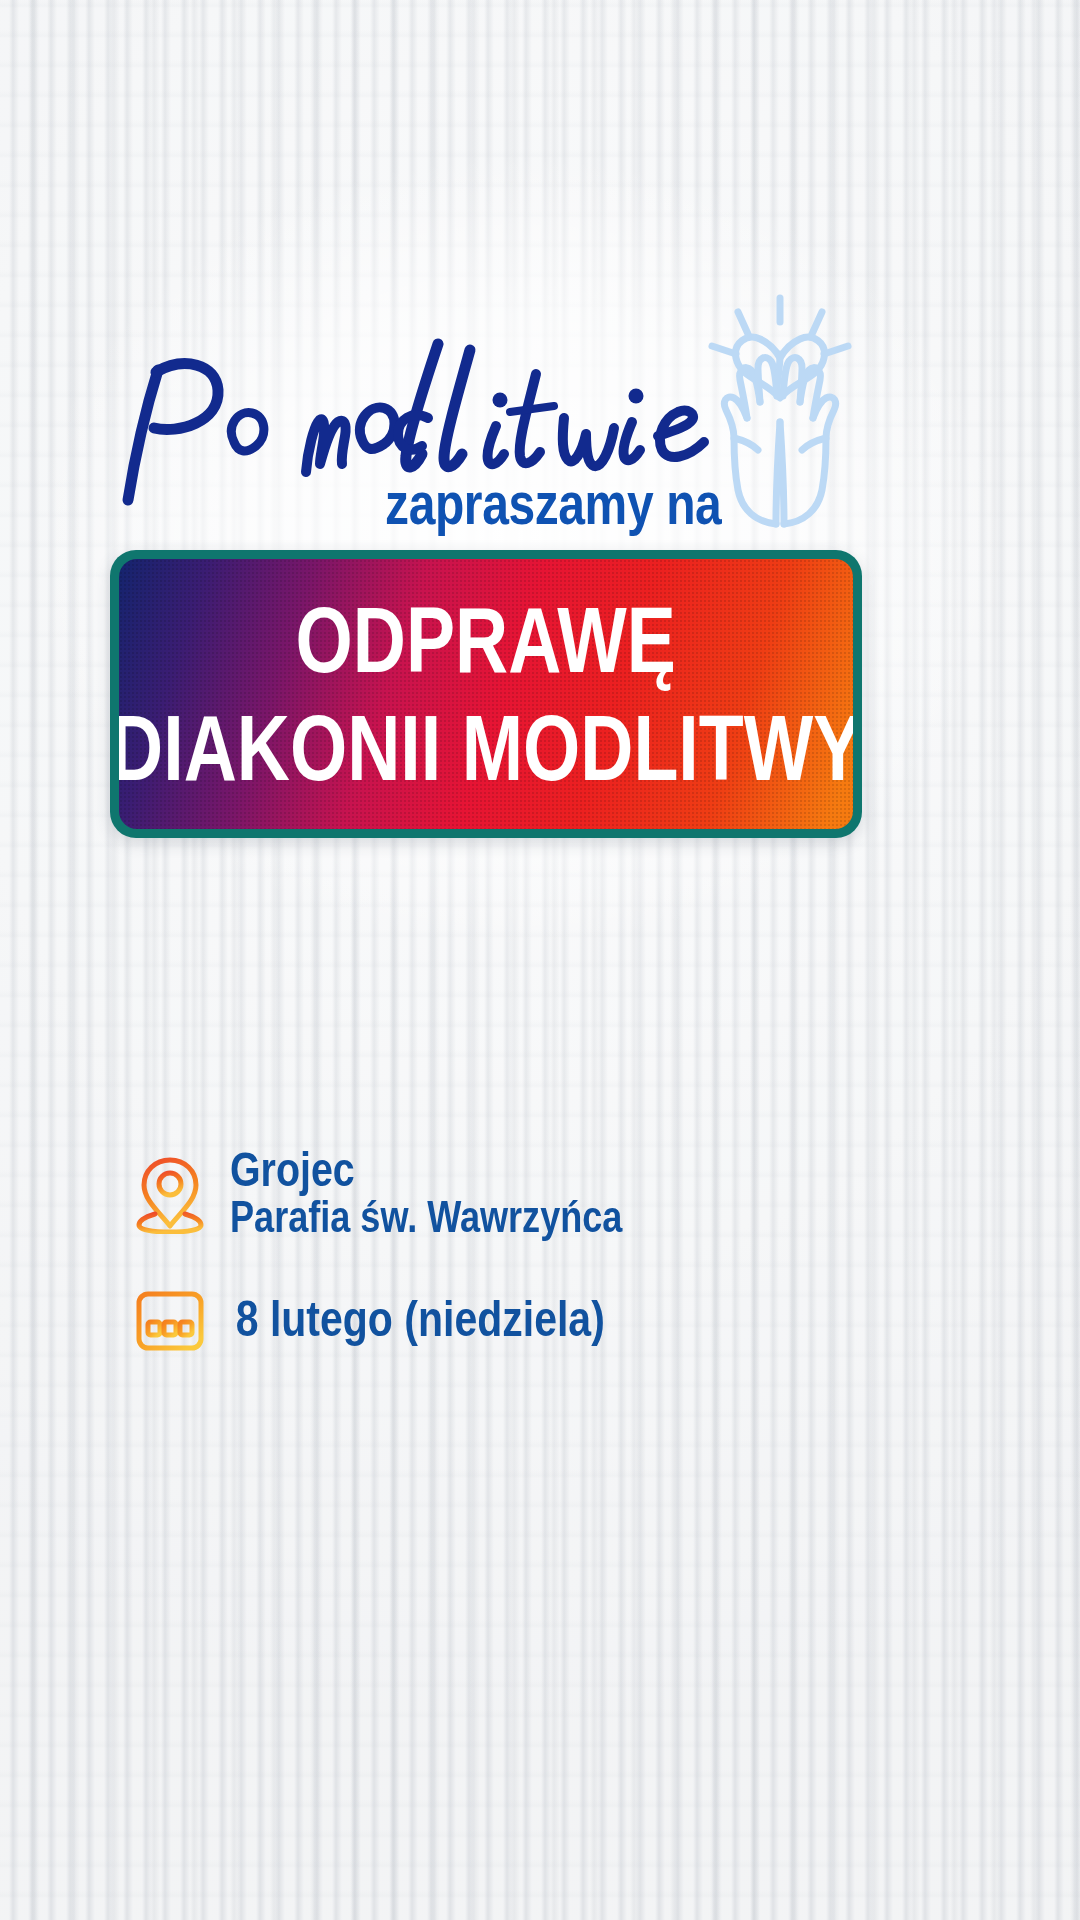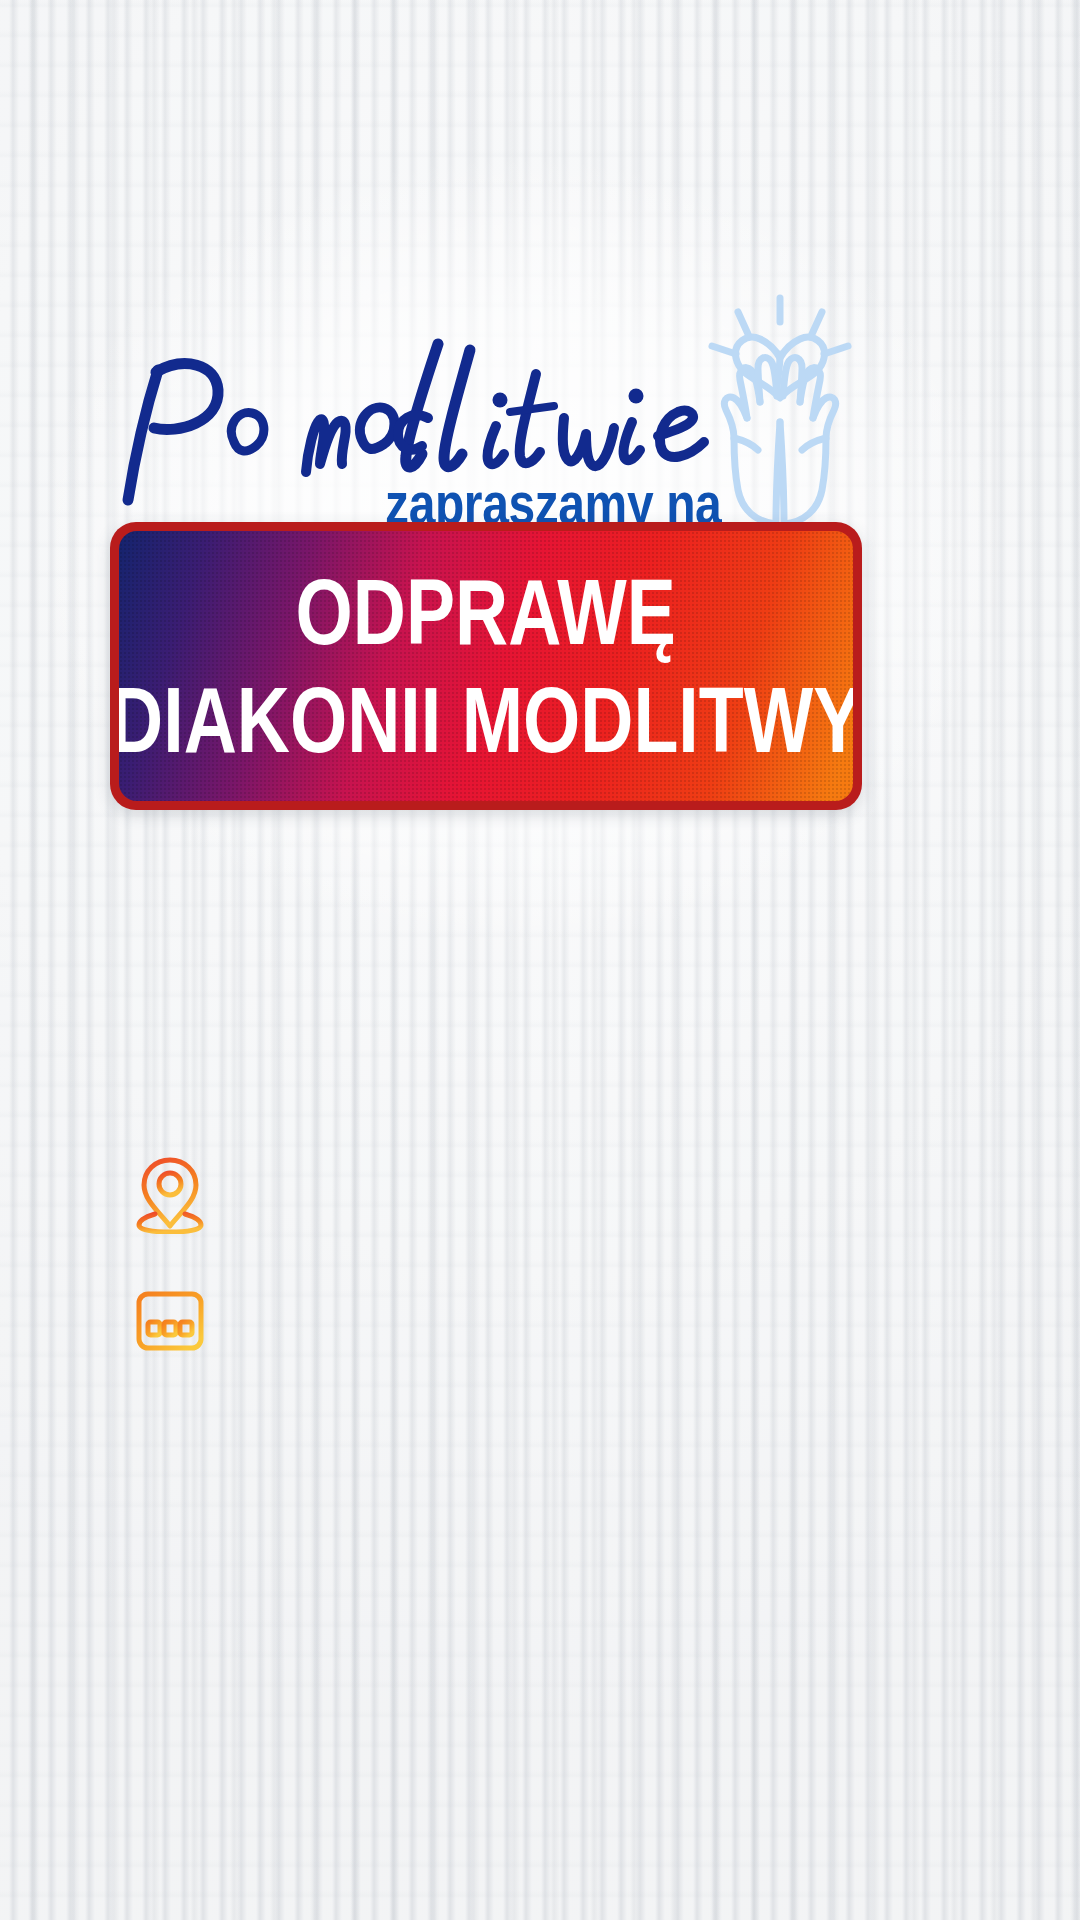--- a/index.html
+++ b/index.html
@@ -89,23 +89,23 @@
     line-height:1;
     letter-spacing:-0.5px;
     color:#0f52b2;
     transform:scaleX(.80);
     transform-origin:50% 50%;
   }
 
   
   .banner-wrap{
     position:absolute;
-    left:66px; top:522px;
+    left:66px; top:550px;
     width:752px; height:288px;
-    background:#b91c1c;
+    background:#0f766e;
     border-radius:26px;
     padding:9px;
     box-shadow:0 5px 16px rgba(60,70,90,.18);
   }
   .banner{
     position:relative;
     width:100%; height:100%;
     border-radius:18px;
     overflow:hidden;
     background:
@@ -290,20 +290,24 @@
               <stop offset="55%" stop-color="#f58220"></stop>
               <stop offset="100%" stop-color="#fbbe3c"></stop>
             </linearGradient>
           </defs>
           <g fill="none" stroke="url(#gPin)" stroke-width="5" stroke-linecap="round" stroke-linejoin="round">
             <path d="M37 8 C22 8 11 19 11 33 C11 48 26 60 37 74 C48 60 63 48 63 33 C63 19 52 8 37 8 Z"></path>
             <circle cx="37" cy="32" r="11"></circle>
             <path d="M22 62 C12 65 6 69 6 73 C6 78 20 80 37 80 C54 80 68 78 68 73 C68 69 62 65 52 62"></path>
           </g>
         </svg>
+      </span>
+      <span class="detail-text">
+        <span class="ln place-1">Grojec</span>
+        <span class="ln place-2">Parafia św. Wawrzyńca</span>
       </span>
     </div>
 
     <div class="detail-row row-date">
       <span class="icon">
         <svg viewBox="0 0 74 82" xmlns="http://www.w3.org/2000/svg">
           <defs>
             <linearGradient id="gCal" x1="0" y1="0.1" x2="0.8" y2="1">
               <stop offset="0%" stop-color="#f58220"></stop>
               <stop offset="55%" stop-color="#f9a227"></stop>
@@ -316,17 +320,20 @@
             <line x1="19" y1="6" x2="19" y2="24"></line>
             <line x1="31" y1="6" x2="31" y2="24"></line>
             <line x1="43" y1="6" x2="43" y2="24"></line>
             <line x1="55" y1="6" x2="55" y2="24"></line>
             <rect x="15" y="44" width="12" height="13" rx="2.5"></rect>
             <rect x="31" y="44" width="12" height="13" rx="2.5"></rect>
             <rect x="47" y="44" width="12" height="13" rx="2.5"></rect>
           </g>
         </svg>
       </span>
+      <span class="detail-text">
+        <span class="ln date-line">8 lutego (niedziela)</span>
+      </span>
     </div>
 
 
   </div>
 </div>
 
 </body></html>

